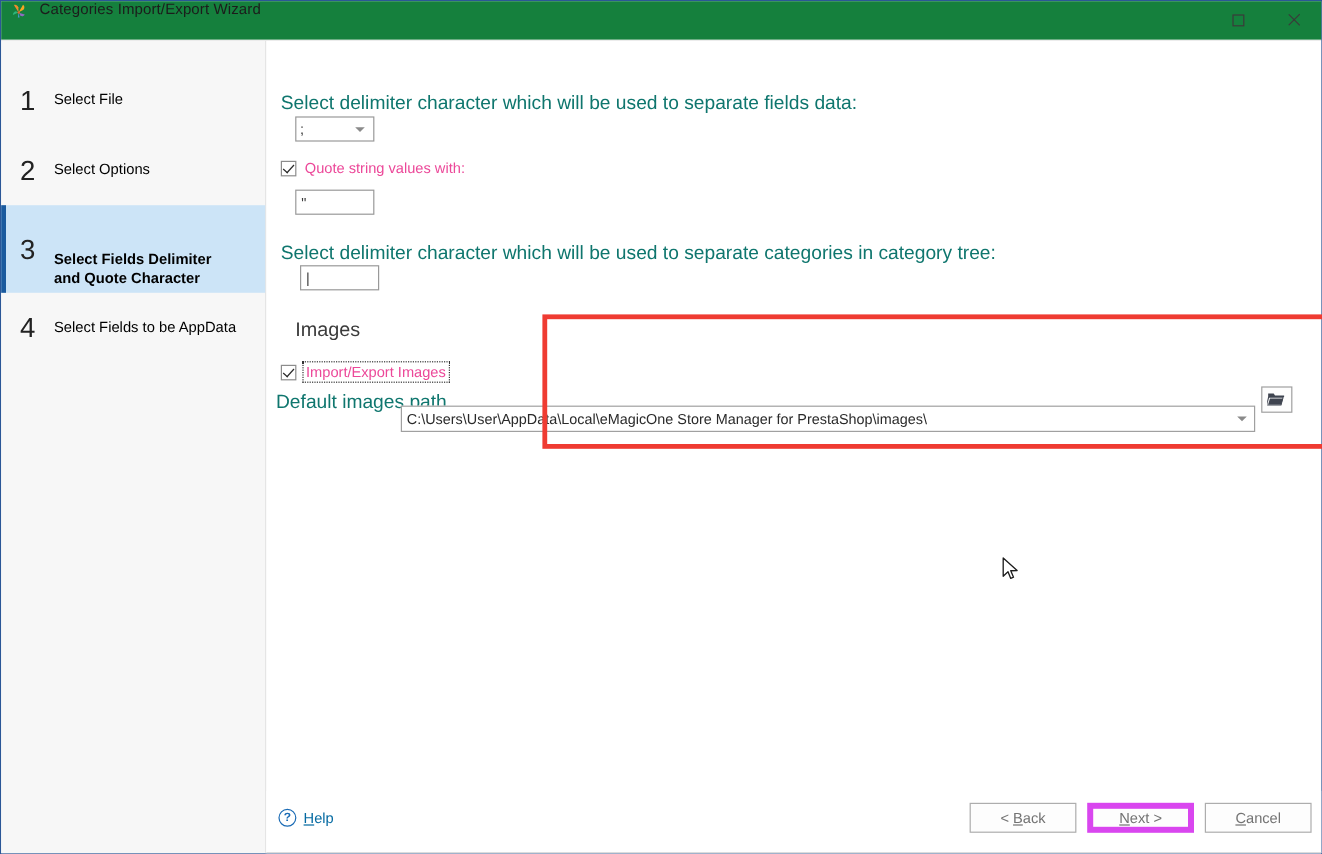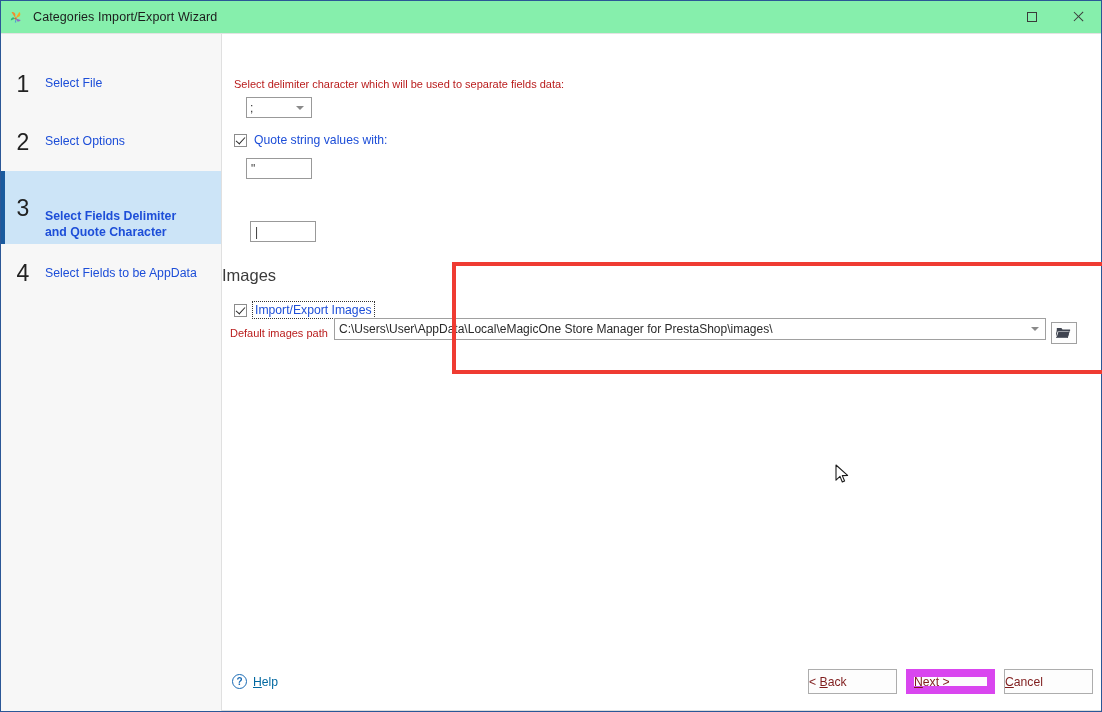--- a/index.html
+++ b/index.html
@@ -26,23 +26,22 @@
     box-sizing: border-box;
     background: #ffffff;
     display: flex;
     flex-direction: column;
   }
 
   
   .titlebar {
     height: 32px;
     min-height: 32px;
-    background: #86efac;
-    display: flex;
-    align-items: center;
+    background: #15803d;
+    display: flex;
     position: relative;
     user-select: none;
   }
   .title-icon {
     width: 16px;
     height: 16px;
     margin-left: 7px;
     margin-right: 9px;
     position: relative;
     flex: 0 0 auto;
@@ -134,21 +133,21 @@
     min-width: 44px;
     text-align: center;
     font-size: 23px;
     font-weight: 400;
     color: #222;
     line-height: 1;
     padding-top: 1px;
   }
   .step-label {
     font-size: 12.3px;
-    color: #1d4ed8;
+    color: #000000;
     line-height: 1.28;
     padding-right: 12px;
   }
   .step.selected .step-label { font-weight: bold; margin-top: 34px; }
 
   
   .content {
     flex: 1;
     position: relative;
     background: #ffffff;
@@ -156,22 +155,22 @@
     flex-direction: column;
     min-width: 0;
   }
   .content-inner {
     flex: 1;
     position: relative;
     padding: 0;
   }
 
   .field-label {
-    font-size: 11px;
-    color: #b91c1c;
+    font-size: 16px;
+    color: #0f766e;
   }
 
   
   .abs { position: absolute; }
 
   
   .combo {
     width: 66px;
     height: 21px;
     border: 1px solid #999;
@@ -221,21 +220,21 @@
     content: "";
     position: absolute;
     left: 3px;
     top: 0px;
     width: 4px;
     height: 8px;
     border: solid #2b2b2b;
     border-width: 0 1.6px 1.6px 0;
     transform: rotate(42deg);
   }
-  .cb-label { font-size: 12.2px; color: #1d4ed8; }
+  .cb-label { font-size: 12.2px; color: #ec4899; }
   .focus-dotted {
     outline: 1px dotted #333;
     outline-offset: 1px;
     padding: 0 1px;
   }
 
   
   .redbox {
     position: absolute;
     left: 230px;
@@ -327,30 +326,30 @@
     top: 10px;
     display: flex;
     gap: 9px;
   }
   .btn {
     width: 89px;
     height: 25px;
     border: 1px solid #adadad;
     background: #fdfdfd;
     font-size: 12.2px;
-    color: #7f1d1d;
-    display: flex;
-    align-items: center;
-    justify-content: flex-start;
+    color: #737373;
+    display: flex;
+    align-items: center;
+    justify-content: center;
     box-sizing: border-box;
     cursor: default;
     font-family: "Liberation Sans", sans-serif;
   }
   .btn.default {
-    border: 8px solid #d946ef;
+    border: 5px solid #d946ef;
   }
   .btn u { text-decoration: underline; }
   .footer-rule {
     position: absolute;
     left: 0; right: 0; bottom: 0;
     height: 1px;
     background: #dcdcdc;
   }
 
   
@@ -427,35 +426,36 @@
 
         <div class="abs cbrow" style="left:12px; top:99px;">
           <span class="cb checked"></span>
           <span class="cb-label">Quote string values with:</span>
         </div>
 
         <div class="abs textbox" style="left:24px; top:124px;">
           <span>"</span>
         </div>
 
+        <div class="abs field-label" style="left:12px; top:169px;">Select delimiter character which will be used to separate categories in category tree:</div>
 
         <div class="abs textbox" style="left:28px; top:187px;">
           <span>|</span>
         </div>
 
-        <div class="abs group-title" style="left:0; top:232px;">Images</div>
+        <div class="abs group-title" style="left:24px; top:232px;">Images</div>
 
         <div class="abs cbrow" style="left:12px; top:269px;text-align:center;">
           <span class="cb checked"></span>
           <span class="cb-label focus-dotted">Import/Export Images</span>
         </div>
 
         <div class="abs field-label" style="left:8px; top:293px;">Default images path</div>
 
-        <div class="abs path-input" style="left:112px; top:284px; width:712px;">
+        <div class="abs path-input" style="left:112px; top:304px; width:712px;">
           <span class="ptext">C:\Users\User\AppData\Local\eMagicOne Store Manager for PrestaShop\images\</span>
           <span class="parrow">
               <i></i>
             </span>
         </div>
 
         <div class="abs browse-btn" style="left:829px; top:288px;">
           <svg width="16" height="14" viewBox="0 0 16 14">
             <path d="M0.8 2.0 h4.6 l1.1 1.5 h7.6 v1.4 h-13.3 z" fill="#3f4450"></path>
             <path d="M0.8 4.6 h13.0 l-2.0 7.4 h-13.0 z" fill="#3f4450"></path>

